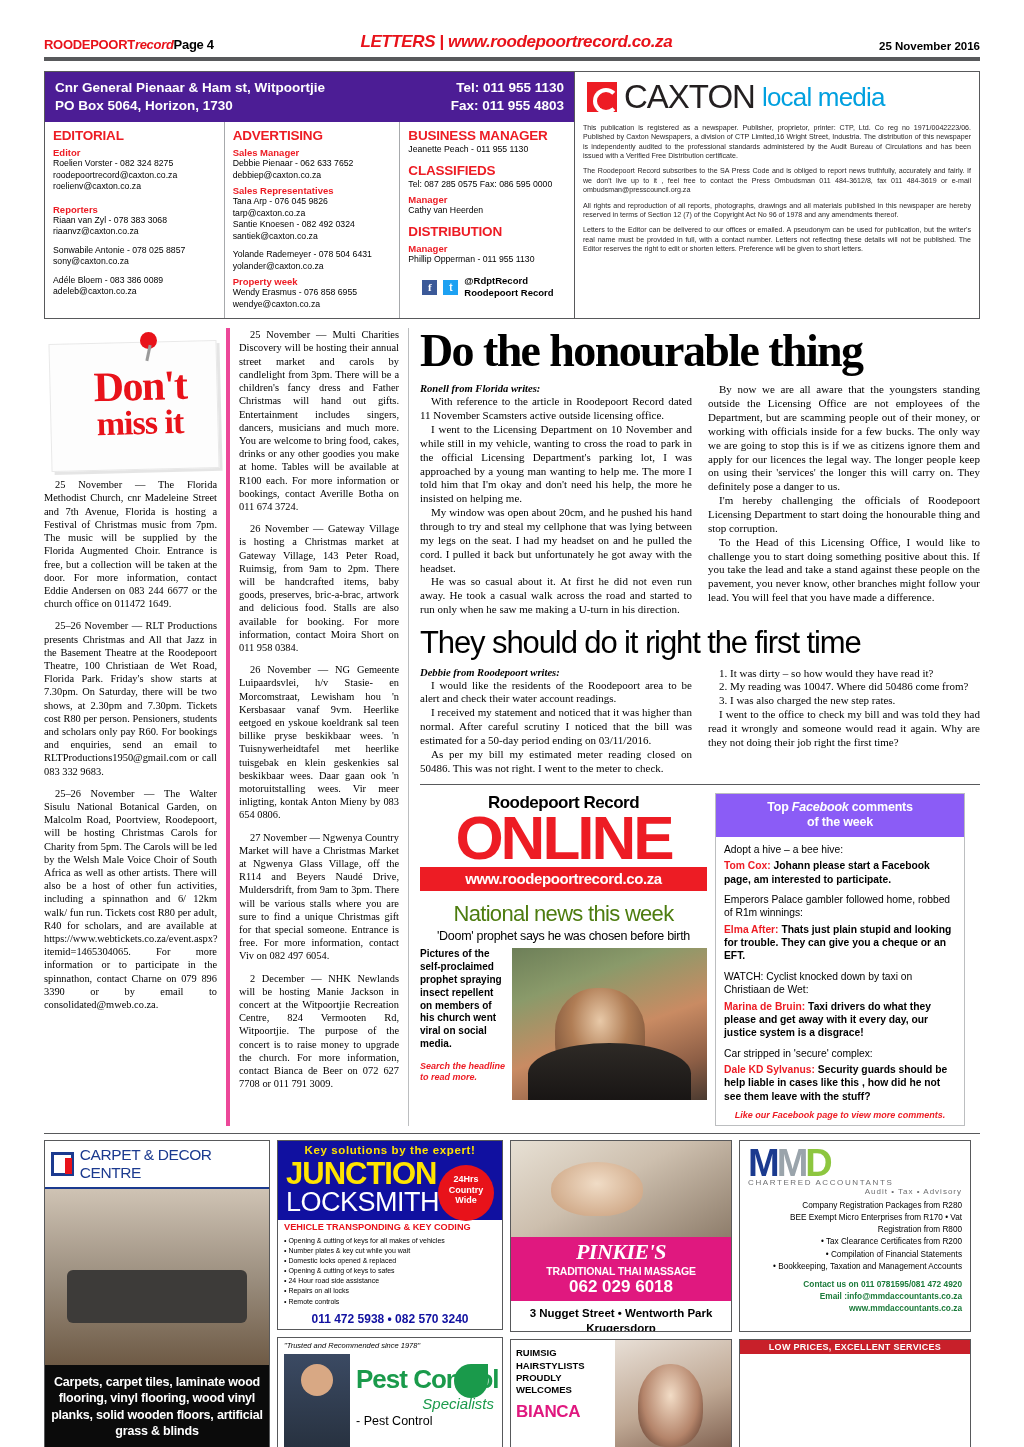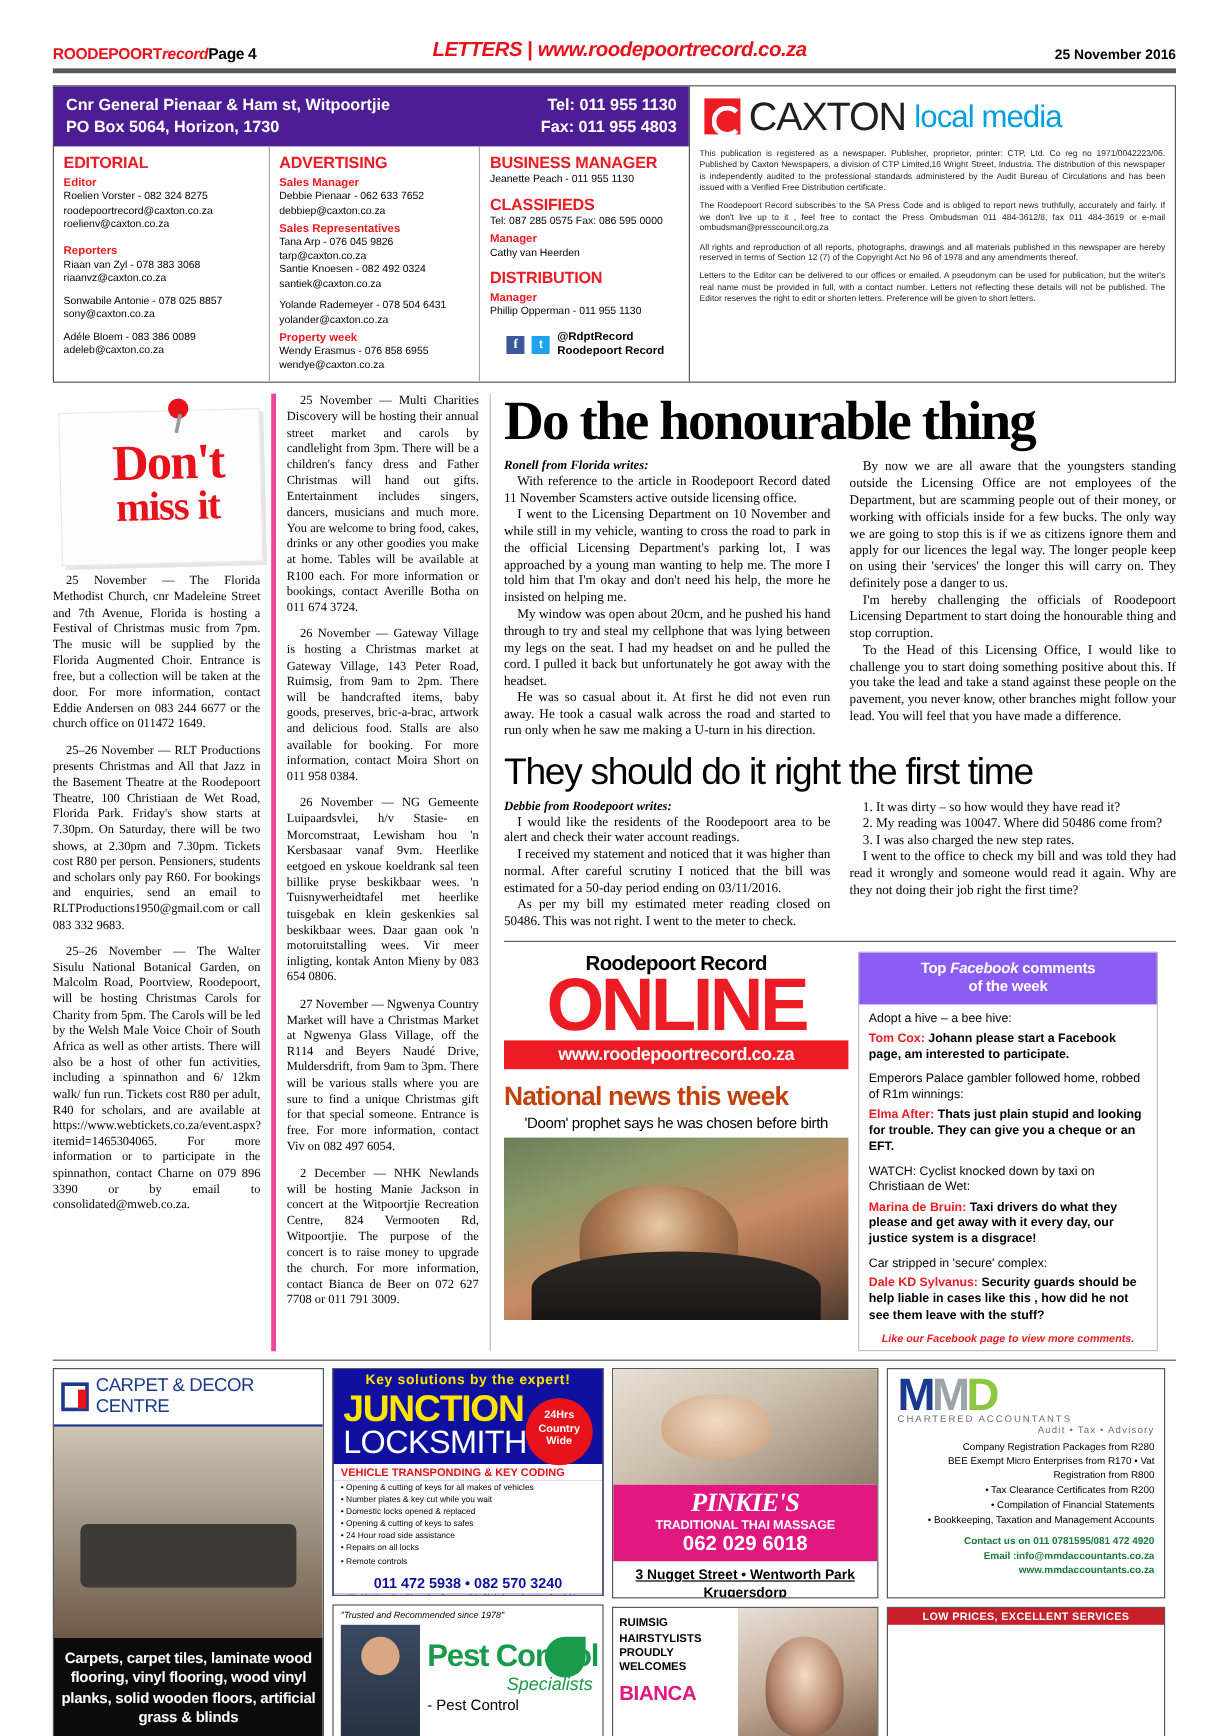--- a/index.html
+++ b/index.html
@@ -91,21 +91,21 @@
             text-align:justify; text-indent:11px; hyphens:auto; }
   .hr-thin { border-top:1px solid #58595b; margin:8px 0 8px; }
 
   
   .promo-row { display:flex; margin-top:6px; gap:8px; }
   .promo-online { width:287px; }
   .ro-title { text-align:center; font-size:17px; font-weight:bold; letter-spacing:-0.5px; margin-bottom:-4px; }
   .ro-online { text-align:center; color:#ed1c24; font-size:62px; font-weight:bold; letter-spacing:-3px; line-height:0.95; }
   .ro-url { background:#ed1c24; color:#fff; text-align:center; font-size:15px; font-weight:bold;
             letter-spacing:-0.4px; padding:3px 0 4px; }
-  .ro-nat { color:#c2410c; font-size:22px; font-weight:bold; letter-spacing:-0.7px; margin-top:10px; }
+  .ro-nat { text-align:center; color:#4d7c0f; font-size:22px; font-weight:normal; letter-spacing:-0.7px; margin-top:10px; }
   .ro-sub { text-align:center; font-size:12.5px; letter-spacing:-0.3px; margin-top:2px; margin-bottom:5px; }
   .photo-wrap { display:flex; gap:6px; margin-top:4px; }
   .photo-cap { width:86px; font-size:10px; font-weight:bold; line-height:1.28; }
   .photo-cap .redital { color:#ed1c24; font-style:italic; font-weight:bold; font-size:9px; display:block; margin-top:10px;}
   .photo { flex:1; height:152px; background:linear-gradient(160deg,#6d7f58 0%,#8a9a6a 25%,#c98b63 55%,#8e5f46 80%,#4a3a30 100%); position:relative; overflow:hidden; }
   .photo:before { content:""; position:absolute; left:22%; top:26%; width:46%; height:62%;
                   background:radial-gradient(ellipse at 50% 35%, #e8c9a8 0%, #b07d55 45%, #6b4631 100%); border-radius:46% 46% 40% 40%; }
   .photo:after { content:""; position:absolute; left:8%; top:62%; width:84%; height:40%;
                  background:linear-gradient(180deg,#2e2a26 0%, #171413 100%); border-radius:50% 50% 0 0; }
 
@@ -161,21 +161,21 @@
   .ap-items { font-size:12.5px; line-height:1.55; padding-left:8px; }
 
   .ad-thai { width:222px; height:192px; }
   .at-img { height:96px; background:linear-gradient(150deg,#e7e0d4 0%,#cdbfae 45%,#8e7d6b 100%); position:relative; }
   .at-img:after { content:""; position:absolute; left:18%; top:22%; width:42%; height:56%;
                   background:radial-gradient(ellipse at 50% 40%, #f0dcc6, #c79b77); border-radius:50% 50% 45% 45%; }
   .at-band { background:#e0187f; color:#fff; text-align:center; padding:2px 0 4px; }
   .at-name { font-family:"Liberation Serif", serif; font-style:italic; font-weight:bold; font-size:22px; letter-spacing:-0.5px;text-align:center; }
   .at-sub { font-size:10.5px; font-weight:bold; letter-spacing:-0.2px; }
   .at-tel { font-size:17px; font-weight:bold; }
-  .at-addr { text-align:center; font-size:11.5px; font-weight:bold; line-height:1.25; padding:5px 4px;text-decoration:underline; }
+  .at-addr { text-align:center; font-size:11.5px; font-weight:bold; line-height:1.25; padding:5px 4px; }
 
   .ad-hair { width:222px; height:241px; }
   .ah-top { display:flex; }
   .ah-txt { width:104px; font-size:9.5px; font-weight:bold; line-height:1.3; padding:7px 5px; }
   .ah-txt .big { color:#e0187f; font-size:17px; letter-spacing:-0.3px; display:block; margin:4px 0; }
   .ah-img { flex:1; height:130px; background:linear-gradient(160deg,#e8dfd6 0%,#bfa894 50%,#6b4a3a 100%); position:relative; }
   .ah-img:after { content:""; position:absolute; left:20%; top:18%; width:56%; height:64%;
                   background:radial-gradient(ellipse at 50% 38%, #f2dcc6, #b4846a 60%, #4a2f24 100%); border-radius:48% 48% 42% 42%; }
 
   .ad-mmd { width:232px; height:192px; padding:6px 8px; }
@@ -343,20 +343,24 @@
       <div class="hr-thin"></div>
 
       <div class="promo-row">
         <div class="promo-online">
           <div class="ro-title">Roodepoort Record</div>
           <div class="ro-online">ONLINE</div>
           <div class="ro-url">www.roodepoortrecord.co.za</div>
           <div class="ro-nat">National news this week</div>
           <div class="ro-sub">'Doom' prophet says he was chosen before birth</div>
           <div class="photo-wrap">
+            <div class="photo-cap">
+              <span>Pictures of the self-proclaimed prophet spraying insect repellent on members of his church went viral on social media.</span>
+              <span class="redital">Search the headline to read more.</span>
+            </div>
             <div class="photo"></div>
           </div>
         </div>
 
         <div class="promo-fb">
           <div class="fb-head">
             <span>Top </span><i>Facebook</i><span> comments</span><br>
             <span>of the week</span>
           </div>
           <div class="fb-body">

